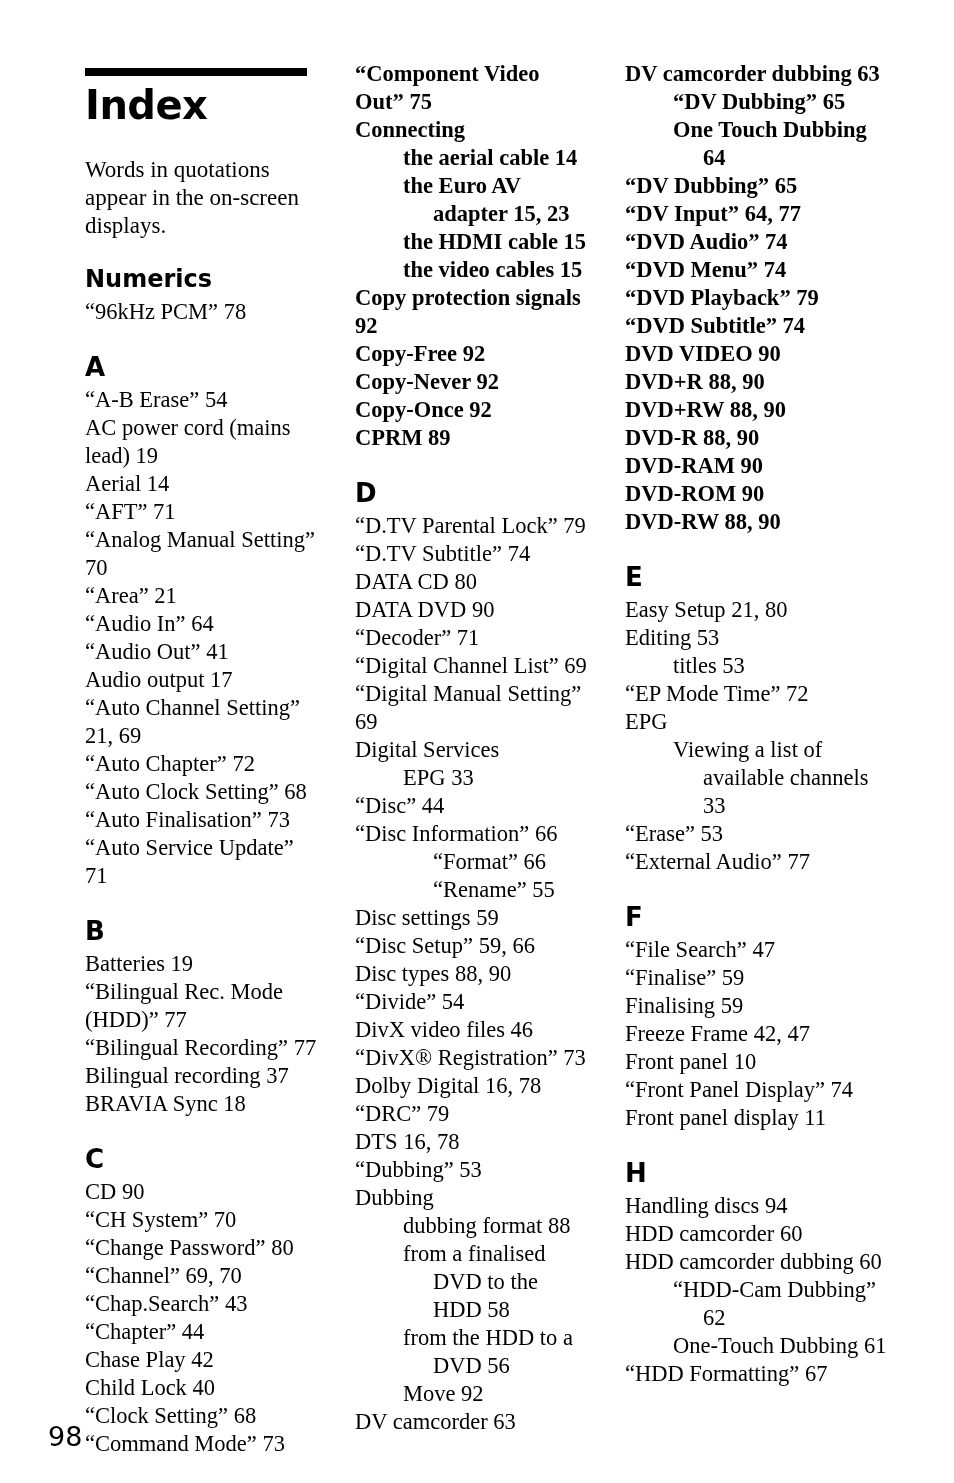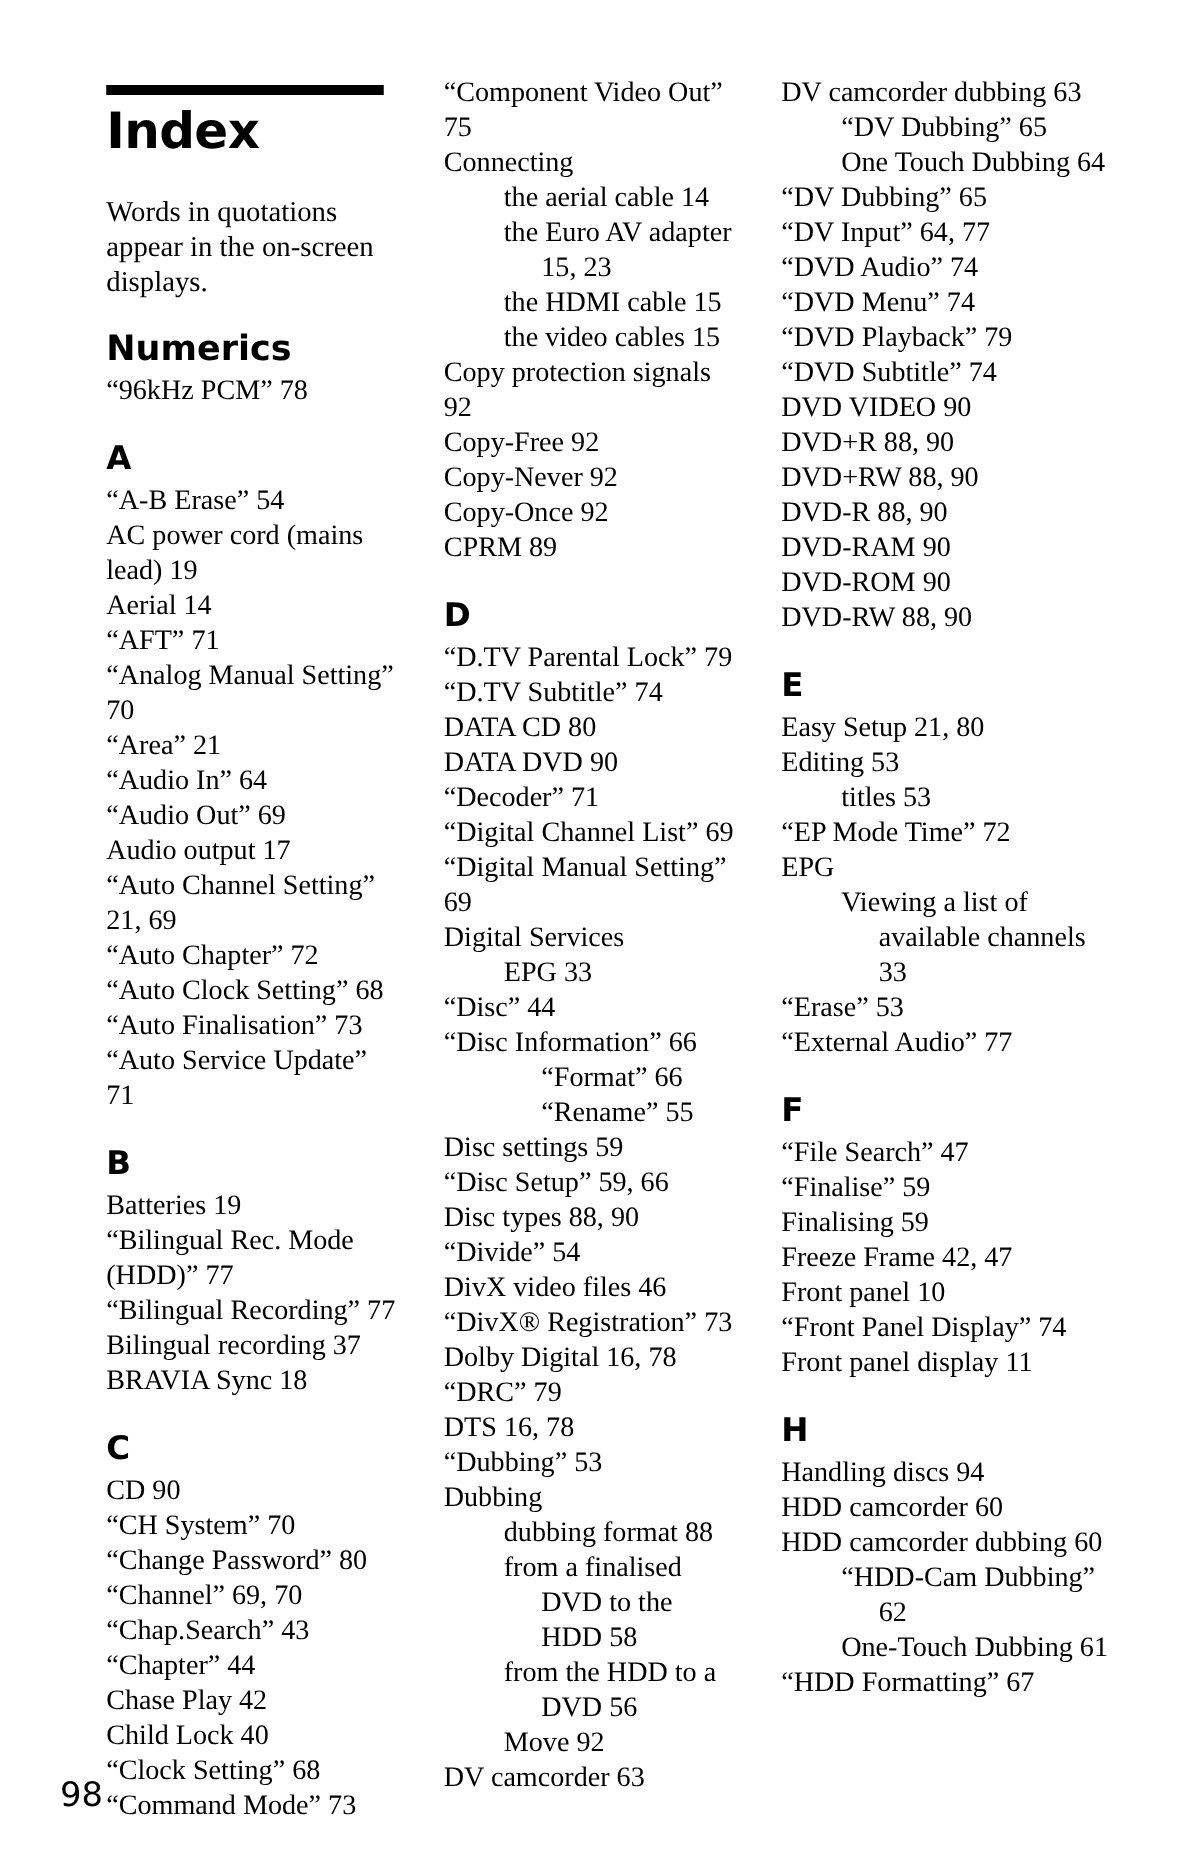--- a/index.html
+++ b/index.html
@@ -70,26 +70,26 @@
 
   
   .letter-heading {
     font-family: "DejaVu Sans", "Liberation Sans", sans-serif;
     font-weight: bold;
     font-size: 26px;
     line-height: 30px;
     margin: 26px 0 4px 0;
   }
   .letter-heading.numerics {
-    font-size: 28px;
+    font-size: 24px;
     line-height: 34px;
     margin: 22px 0 2px 0;
   }
   
-  .col .entries:first-child { margin-top: 0; }
+  .col .entries:first-child { margin-top: 0; font-weight: bold; }
 
   
   .entries {
     margin: 0;
     padding: 0;
     list-style: none;
   }
   .entry {
     font-size: 22.5px;
     line-height: 28px;
@@ -142,21 +142,21 @@
           </ul>
           <div class="letter-heading">A</div>
           <ul class="entries">
             <li class="entry lvl0">“A-B Erase” 54</li>
             <li class="entry lvl0">AC power cord (mains lead) 19</li>
             <li class="entry lvl0">Aerial 14</li>
             <li class="entry lvl0">“AFT” 71</li>
             <li class="entry lvl0">“Analog Manual Setting” 70</li>
             <li class="entry lvl0">“Area” 21</li>
             <li class="entry lvl0">“Audio In” 64</li>
-            <li class="entry lvl0">“Audio Out” 69</li>
+            <li class="entry lvl0">“Audio Out” 41</li>
             <li class="entry lvl0">Audio output 17</li>
             <li class="entry lvl0">“Auto Channel Setting” 21, 69</li>
             <li class="entry lvl0">“Auto Chapter” 72</li>
             <li class="entry lvl0">“Auto Clock Setting” 68</li>
             <li class="entry lvl0">“Auto Finalisation” 73</li>
             <li class="entry lvl0">“Auto Service Update” 71</li>
           </ul>
           <div class="letter-heading">B</div>
           <ul class="entries">
             <li class="entry lvl0">Batteries 19</li>

